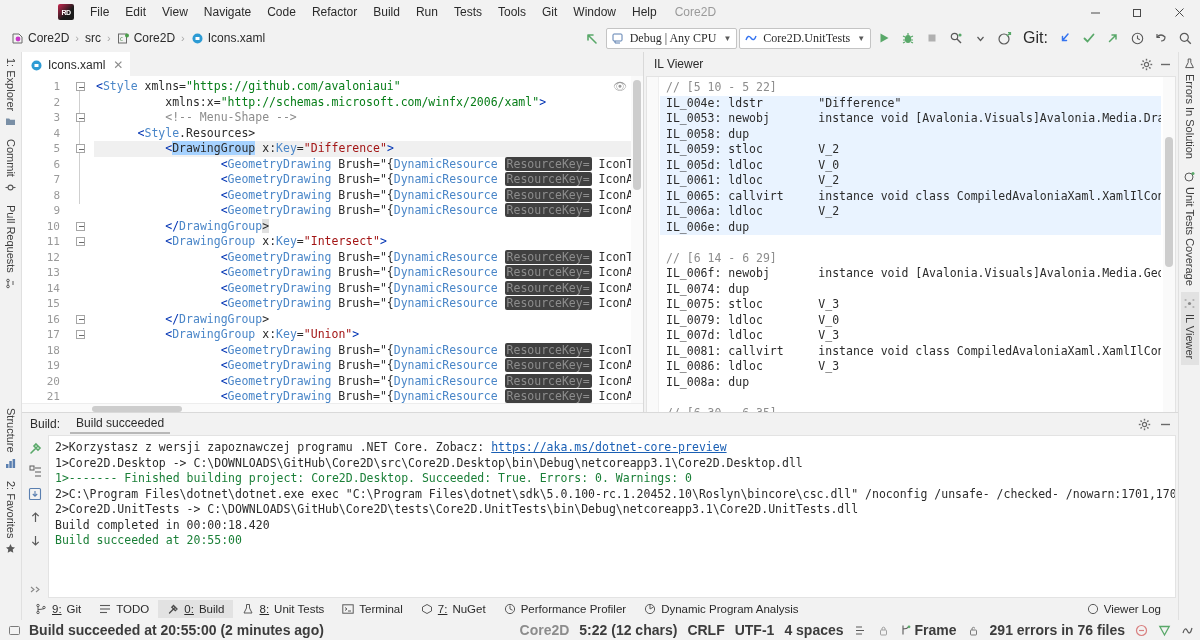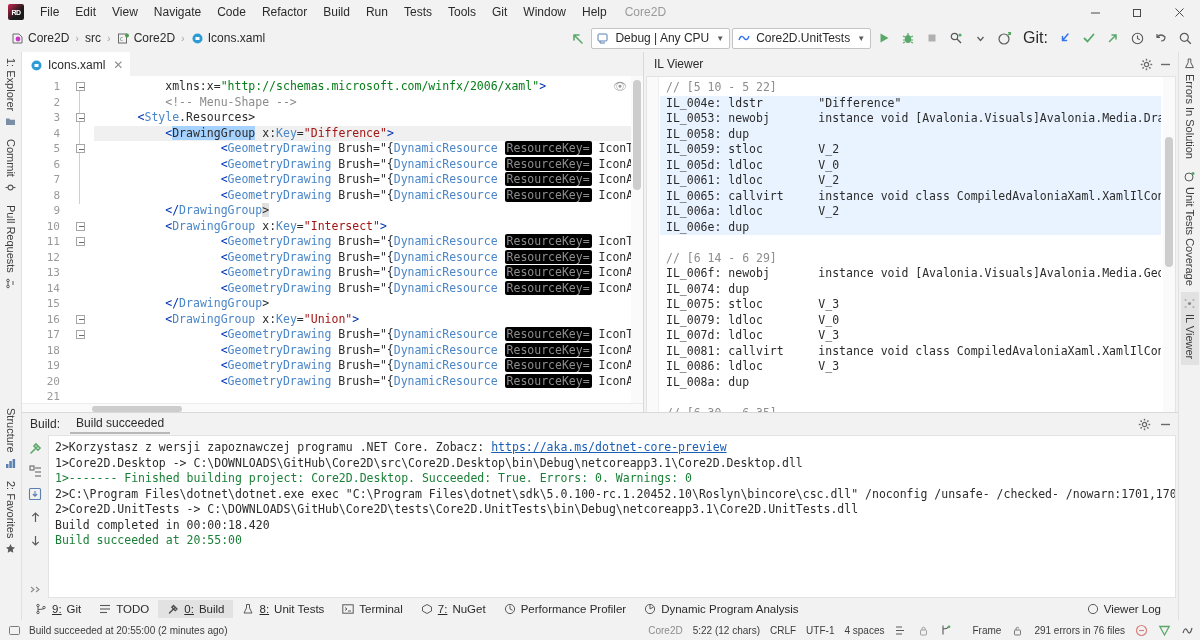--- a/index.html
+++ b/index.html
@@ -7,38 +7,38 @@
     width: 1200px; height: 640px;
     font-family: "Liberation Sans", sans-serif;
     font-size: 12px;
     color: #2b2b2b;
     background: #f2f2f2;
     overflow: hidden;
   }
   .app { position: relative; width: 1200px; height: 640px; display: flex; flex-direction: column; background:#f2f2f2; }
 
   
-  .menubar { height: 24px; display: flex; align-items: center; background: #f2f2f2; padding-left: 4px; flex: 0 0 24px; }
+  .menubar { height: 24px; display: flex; align-items: center; background: #f2f2f2; padding-left: 12px; flex: 0 0 24px; margin-left: 42px; }
   .logo { width: 16px; height: 16px; background: #1a1a1a; border-radius: 2px; margin: 0 8px 0 4px;
           color:#fff; font-size:7px; font-weight:bold; display:flex; align-items:center; justify-content:center;
           background: linear-gradient(135deg,#c9264f 0%,#1b1b1b 60%); letter-spacing:-0.5px;}
   .menuitem { padding: 3px 8px; font-size: 12px; color: #2b2b2b; white-space: nowrap; }
   .menu-proj { padding: 3px 10px; font-size: 12px; color: #9a9a9a; }
   .winbtns { margin-left: auto; display: flex; align-items: center; }
   .winbtn { width: 42px; height: 24px; display: flex; align-items: center; justify-content: center; color:#4a4a4a; font-size: 12px; }
 
   
   .toolbar { height: 28px; display: flex; align-items: center; background: #f2f2f2; padding: 0 4px 0 8px; flex: 0 0 28px; }
   .crumbs { display: flex; align-items: center; gap: 0px; }
   .crumb { display: flex; align-items: center; gap: 4px; padding: 2px 3px; font-size: 12px; color: #2b2b2b; }
   .crumb-sep { color: #a8a8a8; font-size: 11px; padding: 0 3px; }
   .ci { width: 13px; height: 13px; display:inline-block; flex:0 0 13px; }
   .tb-right { margin-left: auto; display: flex; align-items: center; gap: 2px; }
   .combo { height: 21px; border: 1px solid #c4c4c4; background: #fff; border-radius: 2px; display: flex;
-           align-items: center; padding: 0 5px; gap: 5px; font-size: 12px; color:#2b2b2b; }
+           align-items: center; padding: 0 5px; gap: 5px; font-size: 12px; color:#2b2b2b;font-family:Liberation Serif, serif; }
   .combo .caret { color:#5a5a5a; font-size: 8px; margin-left:2px; }
   .tbtn { width: 22px; height: 22px; display: flex; align-items: center; justify-content: center; border-radius:2px; }
   .git-label { font-size: 16px; color: #2b2b2b; margin: 0 4px 0 6px; }
 
   
   .mainrow { display: flex; flex: 1 1 auto; min-height: 0; }
 
   
   .vstrip { width: 22px; background:#f2f2f2; display:flex; flex-direction:column; align-items:center;
             border-right:1px solid #e0e0e0; flex: 0 0 22px; }
@@ -71,21 +71,21 @@
               font-family:"DejaVu Sans Mono", monospace; font-size:11.5px; }
   .cline { height:15.5px; line-height:15.5px; white-space:pre; padding-left:2px; }
   .cline.hl { background:#f0f0f0; }
   .tk-tag { color:#0033b3; }
   .tk-el  { color:#4a86c8; }
   .tk-attr{ color:#2b2b2b; }
   .tk-str { color:#067d17; }
   .tk-val { color:#a31515; }
   .tk-com { color:#8c8c8c; }
   .tk-plain { color:#2b2b2b; }
-  .tk-hint { background:#000000; color:#8d8d8d; border-radius:2px; padding:0 2px; }
+  .tk-hint { background:#404040; color:#8d8d8d; border-radius:2px; padding:0 2px; }
   .tk-sel { background:#a6d2ff; }
   .tk-brace { background:#e0e0e0; }
   .ed-scroll { position:absolute; right:0; top:0; width:12px; height:100%; background:#fafafa; }
   .ed-thumb { position:absolute; right:2px; top:4px; width:8px; height:110px; background:#cdcdcd; border-radius:4px; }
   .eyeicon { position:absolute; right:16px; top:4px; color:#9a9a9a; font-size:11px; }
   .hscroll { height: 9px; flex:0 0 9px; background:#fafafa; position:relative; border-top:1px solid #ededed; }
   .hthumb { position:absolute; left:70px; top:2px; height:6px; width:90px; background:#cdcdcd; border-radius:3px; }
 
   
   .ilpane { flex:1 1 auto; display:flex; flex-direction:column; background:#f2f2f2; min-width:0; }
@@ -123,21 +123,21 @@
 
   
   .bottomtabs { height:22px; flex:0 0 22px; display:flex; align-items:center; background:#f2f2f2; padding-left:22px; gap:0px; }
   .btab { display:flex; align-items:center; gap:5px; padding:3px 9px; font-size:11.5px; color:#2b2b2b; white-space:nowrap; }
   .btab.sel { background:#e2e2e2; }
   .btab .u { text-decoration:underline; }
   .bt-right { margin-left:auto; display:flex; align-items:center; gap:5px; padding-right:8px; }
 
   
   .statusbar { height:20px; flex:0 0 20px; display:flex; align-items:center; background:#f2f2f2; padding:0 6px 0 8px; gap:8px; }
-  .st { font-size:10px; color:#3c3c3c; white-space:nowrap; }
+  .st { font-size:14px; color:#3c3c3c; white-space:nowrap;font-weight:bold; }
   .st.dim { color:#8c8c8c; }
   .st-right { margin-left:auto; display:flex; align-items:center; gap:10px; }
 
   svg { display:block; }
 </style>
 </head>
 <body>
 
 <div class="app">
 
@@ -439,20 +439,21 @@
                 </div>
                 <div class="foldrow">
                   <div class="foldmark"></div>
                 </div>
                 <div class="foldrow"></div>
                 <div class="foldrow"></div>
                 <div class="foldrow"></div>
                 <div class="foldrow"></div>
               </div>
             <div class="codearea" id="codearea">
+                <div class="cline"><span class="tk-tag">&lt;</span><span class="tk-el">Style</span><span class="tk-attr">&nbsp;xmlns=</span><span class="tk-str">"https://github.com/avaloniaui"</span></div>
                 <div class="cline">&nbsp;&nbsp;&nbsp;&nbsp;&nbsp;&nbsp;&nbsp;&nbsp;&nbsp;&nbsp;<span class="tk-attr">xmlns:x=</span><span class="tk-str">"http://schemas.microsoft.com/winfx/2006/xaml"</span><span class="tk-tag">&gt;</span></div>
                 <div class="cline">&nbsp;&nbsp;&nbsp;&nbsp;&nbsp;&nbsp;&nbsp;&nbsp;&nbsp;&nbsp;<span class="tk-com">&lt;!--&nbsp;Menu-Shape&nbsp;--&gt;</span></div>
                 <div class="cline">&nbsp;&nbsp;&nbsp;&nbsp;&nbsp;&nbsp;<span class="tk-tag">&lt;</span><span class="tk-el">Style</span><span class="tk-plain">.Resources&gt;</span></div>
                 <div class="cline hl">&nbsp;&nbsp;&nbsp;&nbsp;&nbsp;&nbsp;&nbsp;&nbsp;&nbsp;&nbsp;<span class="tk-tag">&lt;</span><span class="tk-sel">DrawingGroup</span><span class="tk-plain">&nbsp;x:</span><span class="tk-el">Key</span><span class="tk-plain">=</span><span class="tk-val">"Difference"</span><span class="tk-tag">&gt;</span></div>
                 <div class="cline">&nbsp;&nbsp;&nbsp;&nbsp;&nbsp;&nbsp;&nbsp;&nbsp;&nbsp;&nbsp;&nbsp;&nbsp;&nbsp;&nbsp;&nbsp;&nbsp;&nbsp;&nbsp;<span class="tk-tag">&lt;</span><span class="tk-el">GeometryDrawing</span><span class="tk-attr">&nbsp;Brush=</span><span class="tk-plain">"{</span><span class="tk-el">DynamicResource</span><span class="tk-plain">&nbsp;</span><span class="tk-hint">ResourceKey=</span><span class="tk-plain">&nbsp;IconTransparentBrush}</span></div>
                 <div class="cline">&nbsp;&nbsp;&nbsp;&nbsp;&nbsp;&nbsp;&nbsp;&nbsp;&nbsp;&nbsp;&nbsp;&nbsp;&nbsp;&nbsp;&nbsp;&nbsp;&nbsp;&nbsp;<span class="tk-tag">&lt;</span><span class="tk-el">GeometryDrawing</span><span class="tk-attr">&nbsp;Brush=</span><span class="tk-plain">"{</span><span class="tk-el">DynamicResource</span><span class="tk-plain">&nbsp;</span><span class="tk-hint">ResourceKey=</span><span class="tk-plain">&nbsp;IconAccentBrush1}"&nbsp;Ge</span></div>
                 <div class="cline">&nbsp;&nbsp;&nbsp;&nbsp;&nbsp;&nbsp;&nbsp;&nbsp;&nbsp;&nbsp;&nbsp;&nbsp;&nbsp;&nbsp;&nbsp;&nbsp;&nbsp;&nbsp;<span class="tk-tag">&lt;</span><span class="tk-el">GeometryDrawing</span><span class="tk-attr">&nbsp;Brush=</span><span class="tk-plain">"{</span><span class="tk-el">DynamicResource</span><span class="tk-plain">&nbsp;</span><span class="tk-hint">ResourceKey=</span><span class="tk-plain">&nbsp;IconAccentBrush1}"&nbsp;Ge</span></div>
                 <div class="cline">&nbsp;&nbsp;&nbsp;&nbsp;&nbsp;&nbsp;&nbsp;&nbsp;&nbsp;&nbsp;&nbsp;&nbsp;&nbsp;&nbsp;&nbsp;&nbsp;&nbsp;&nbsp;<span class="tk-tag">&lt;</span><span class="tk-el">GeometryDrawing</span><span class="tk-attr">&nbsp;Brush=</span><span class="tk-plain">"{</span><span class="tk-el">DynamicResource</span><span class="tk-plain">&nbsp;</span><span class="tk-hint">ResourceKey=</span><span class="tk-plain">&nbsp;IconAccentBrush2}"&nbsp;Ge</span></div>
                 <div class="cline">&nbsp;&nbsp;&nbsp;&nbsp;&nbsp;&nbsp;&nbsp;&nbsp;&nbsp;&nbsp;<span class="tk-tag">&lt;/</span><span class="tk-el">DrawingGroup</span><span class="tk-brace">&gt;</span></div>
                 <div class="cline">&nbsp;&nbsp;&nbsp;&nbsp;&nbsp;&nbsp;&nbsp;&nbsp;&nbsp;&nbsp;<span class="tk-tag">&lt;</span><span class="tk-el">DrawingGroup</span><span class="tk-plain">&nbsp;x:</span><span class="tk-el">Key</span><span class="tk-plain">=</span><span class="tk-val">"Intersect"</span><span class="tk-tag">&gt;</span></div>
@@ -756,21 +757,21 @@
         <svg width="13" height="13" viewBox="0 0 13 13">
             <path d="M2 3 L8 3 M2 6.5 L10 6.5 M2 10 L8 10" stroke="#5a5a5a" stroke-width="1"></path>
           </svg>
       </span>
       <span>
         <svg width="13" height="13" viewBox="0 0 13 13">
             <rect x="3.5" y="6" width="6" height="5" rx="0.6" fill="none" stroke="#a0a0a0" stroke-width="1"></rect>
             <path d="M5 6 L5 4 Q6.5 2.3 8 4 L8 6" fill="none" stroke="#a0a0a0" stroke-width="1"></path>
           </svg>
       </span>
-      <span class="st" style="display:flex;align-items:center;gap:20px">
+      <span class="st" style="display:flex;align-items:center;gap:3px">
         <span>
           <svg width="12" height="12" viewBox="0 0 12 12">
               <path d="M3 1.5 L3 10.5 M3 5 Q7 5 8.5 3.2" stroke="#5a5a5a" stroke-width="1.1" fill="none"></path>
               <circle cx="9" cy="2.8" r="1.4" fill="#59a869"></circle>
             </svg>
         </span>
         <span>Frame</span>
       </span>
       <span>
         <svg width="13" height="13" viewBox="0 0 13 13">

